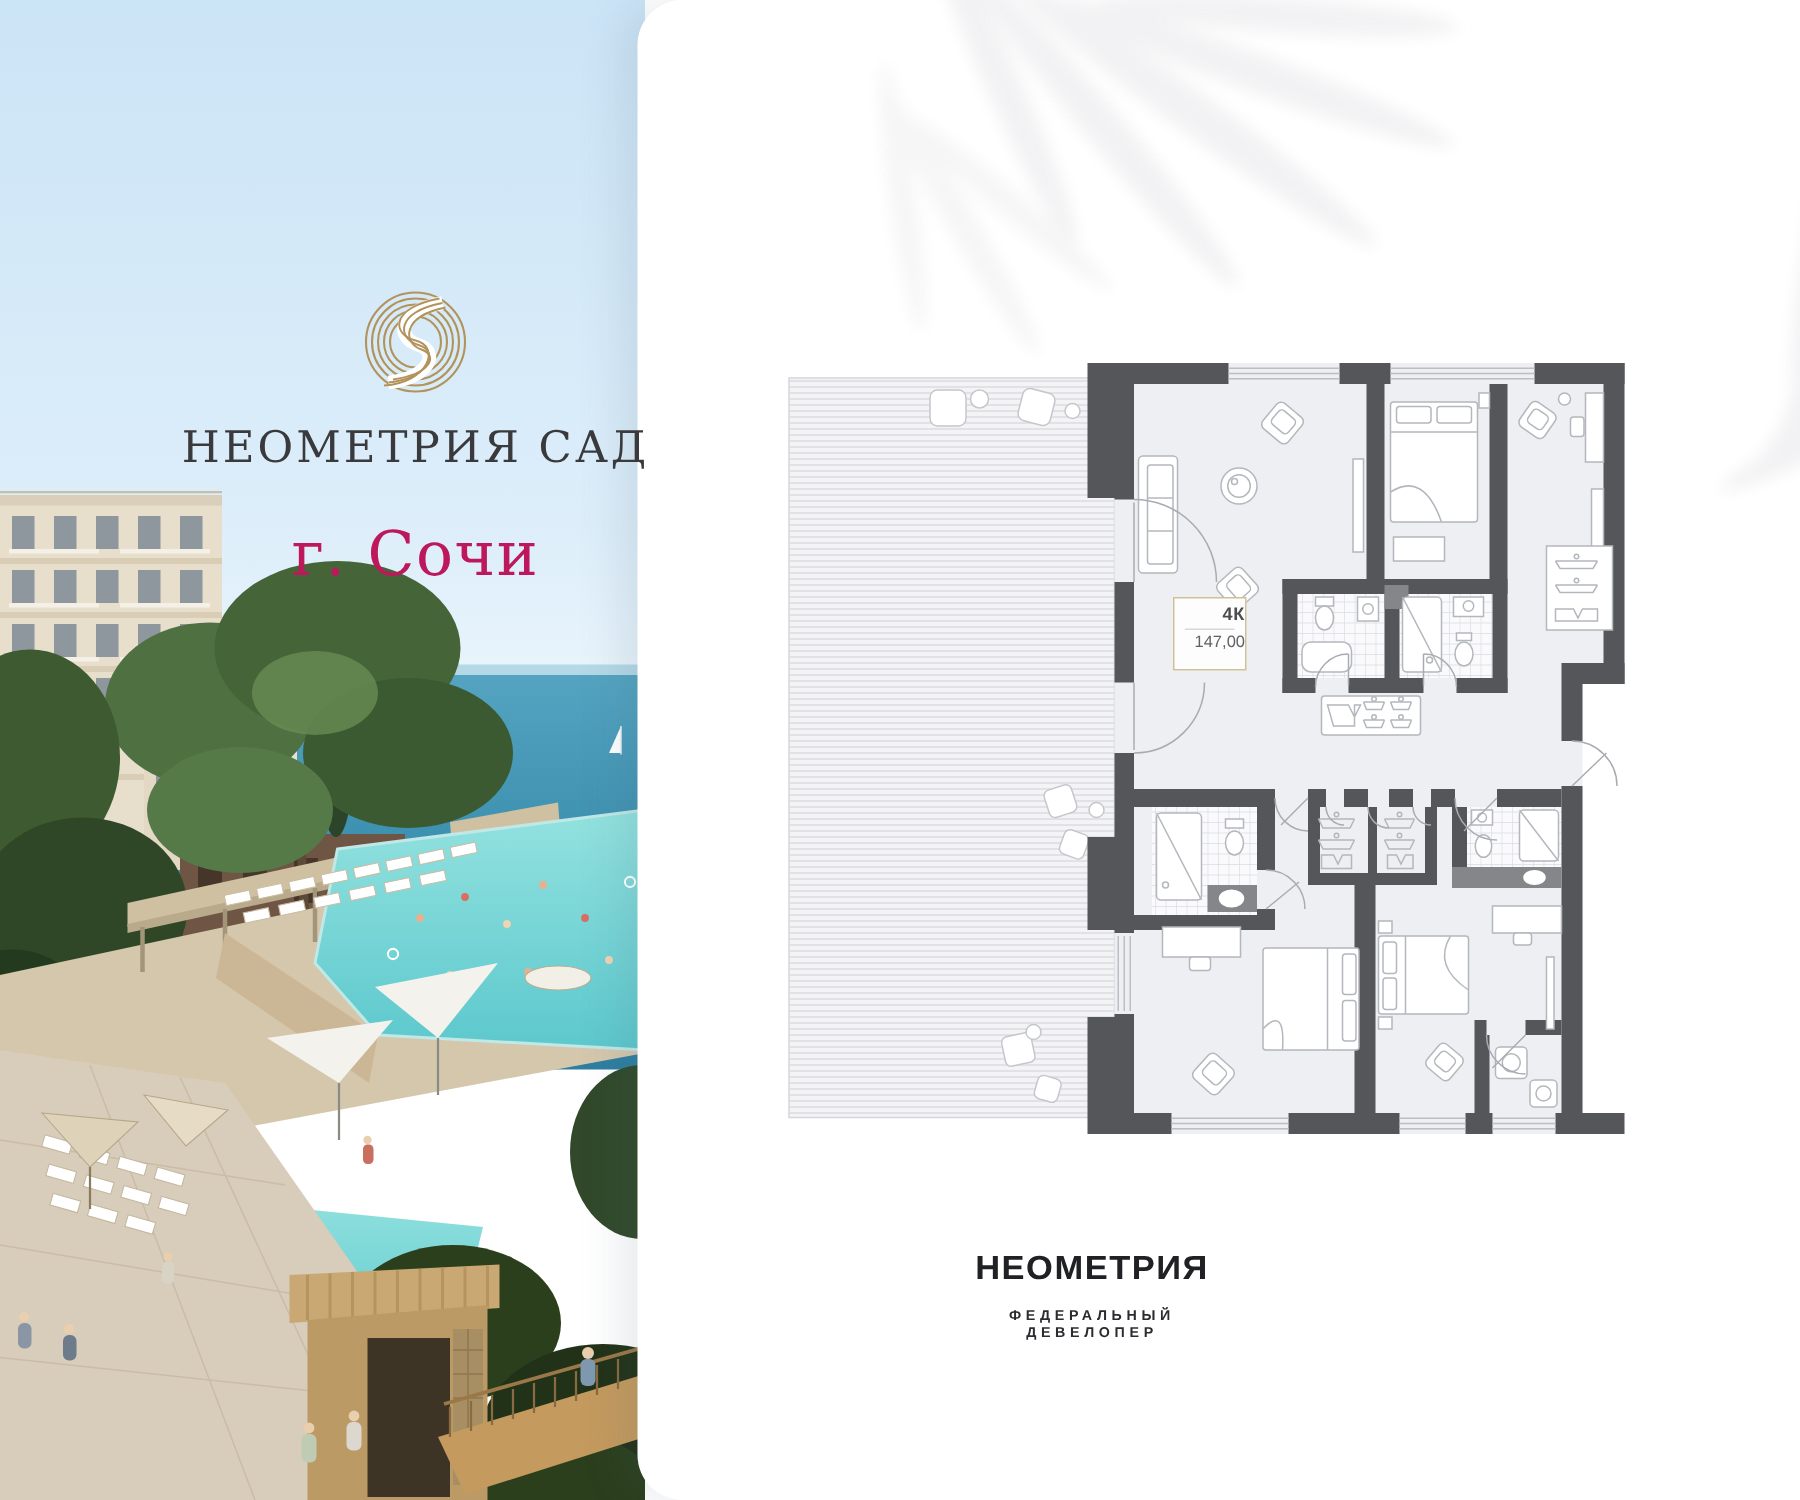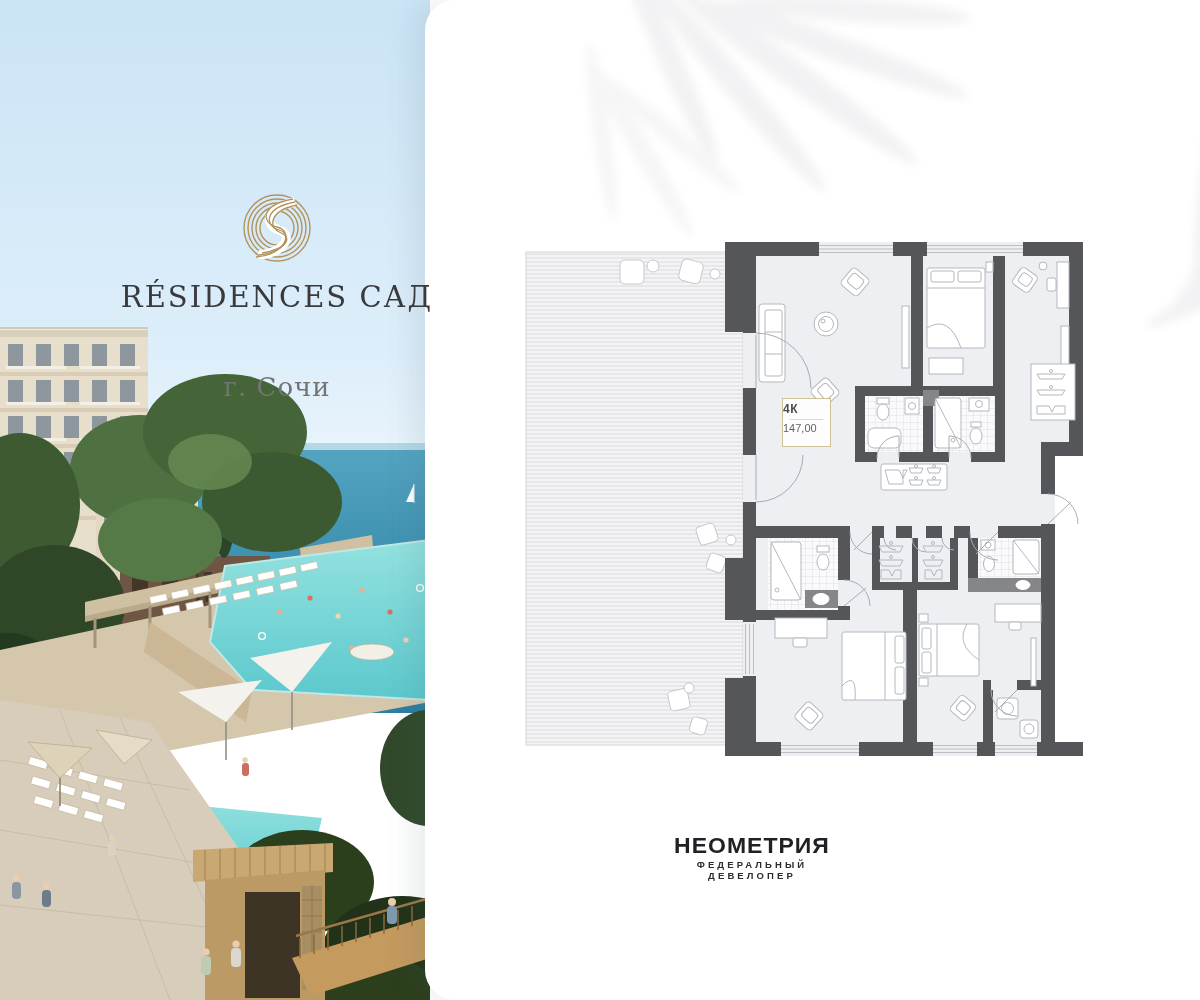--- a/index.html
+++ b/index.html
@@ -9,41 +9,41 @@
   
   .photo-panel{position:absolute;left:0;top:0;width:430px;height:1000px;overflow:hidden;z-index:1;}
   .photo-panel svg{display:block;}
 
   
   .brand{position:absolute;left:77px;top:192px;width:400px;text-align:center;z-index:3;}
   .brand-logo{display:inline-block;}
   .brand-title{margin-top:12px;font-family:"DejaVu Serif","Liberation Serif",serif;
                font-size:29px;letter-spacing:2px;color:#3a3a3c;font-weight:400;white-space:nowrap;}
   .brand-subtitle{margin-top:9px;font-size:11.5px;letter-spacing:4.2px;color:#47484a;font-weight:600;}
-  .brand-city{margin-top:58px;font-family:"DejaVu Serif","Liberation Serif",serif;
-              font-size:26px;color:#737373;letter-spacing:1px;}
+  .brand-city{margin-top:30px;font-family:"DejaVu Serif","Liberation Serif",serif;
+              font-size:41px;color:#be185d;letter-spacing:1px;}
 
   
   .content-panel{position:absolute;left:425px;top:0;width:775px;height:1000px;background:#ffffff;
                  border-radius:30px 0 0 30px;z-index:2;box-shadow:-12px 0 28px rgba(70,95,115,.12);}
   .watermark{position:absolute;right:0;top:0;pointer-events:none;}
 
   
   .plan-wrap{position:absolute;left:525px;top:240px;width:570px;height:520px;z-index:4;}
   .plan-label{position:absolute;left:782px;top:398px;width:47px;height:44px;z-index:5;
-              background:rgba(253,253,254,.96);border:1px solid #cfc098;text-align:left;padding-top:3px;}
+              background:rgba(253,253,254,.96);border:1px solid #cfc098;text-align:right;padding-top:3px;}
   .plan-label .type{font-size:12px;color:#4c4c4f;font-weight:600;letter-spacing:.5px;}
   .plan-label .rule{border-top:1px solid #d8d8dc;margin:3px 7px 2px 7px;}
   .plan-label .area{font-size:11px;color:#626266;}
 
   
-  .developer{position:absolute;left:652px;top:832px;width:200px;text-align:center;z-index:5;}
+  .developer{position:absolute;left:628px;top:832px;width:200px;text-align:center;z-index:5;}
   .developer .name{font-size:23px;font-weight:800;color:#202124;letter-spacing:1px;
                    font-family:"Liberation Sans",sans-serif;transform:scaleY(.97);}
-  .developer .tagline{margin-top:0;font-size:9.5px;font-weight:700;letter-spacing:3.1px;color:#2b2c2f;}
+  .developer .tagline{margin-top:13px;font-size:9.5px;font-weight:700;letter-spacing:3.1px;color:#2b2c2f;}
 </style>
 </head>
 <body>
 
 <div class="page">
 
   <div class="photo-panel">
     <svg width="430" height="1000" viewBox="0 0 430 1000">
       <defs>
         <linearGradient id="sky" x1="0" y1="0" x2="0" y2="1">
@@ -333,21 +333,21 @@
           <circle r="21"></circle>
           <circle r="17"></circle>
       </g>
       <path d="M 18,-26 C -14,-20 -12,-2 2,2 C 16,6 10,24 -18,27" fill="none" stroke="#ffffff" stroke-width="9"></path>
       <g fill="none" stroke="#b2935b" stroke-width="1.3">
         <path d="M 18,-26 C -14,-20 -12,-2 2,2 C 16,6 10,24 -18,27"></path>
         <path d="M 20,-23 C -10,-17 -8,1 4,5 C 15,9 11,21 -15,25"></path>
         <path d="M 16,-29 C -17,-23 -16,-5 0,-1 C 17,3 9,27 -21,29"></path>
       </g>
     </svg>
-    <div class="brand-title">RÉSIDENCES САД</div>
+    <div class="brand-title">НЕОМЕТРИЯ САД</div>
     <div class="brand-city">г. Сочи</div>
   </div>
 
   <div class="content-panel">
     <svg class="watermark" width="775" height="480" viewBox="0 0 775 480">
       <defs>
           <filter id="soft">
             <feGaussianBlur stdDeviation="5"></feGaussianBlur>
           </filter>
         </defs>

